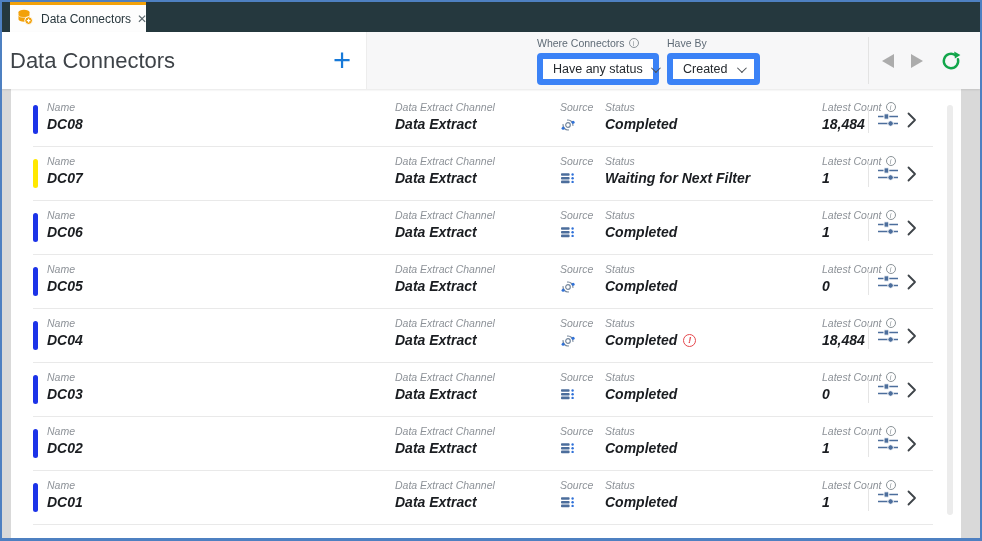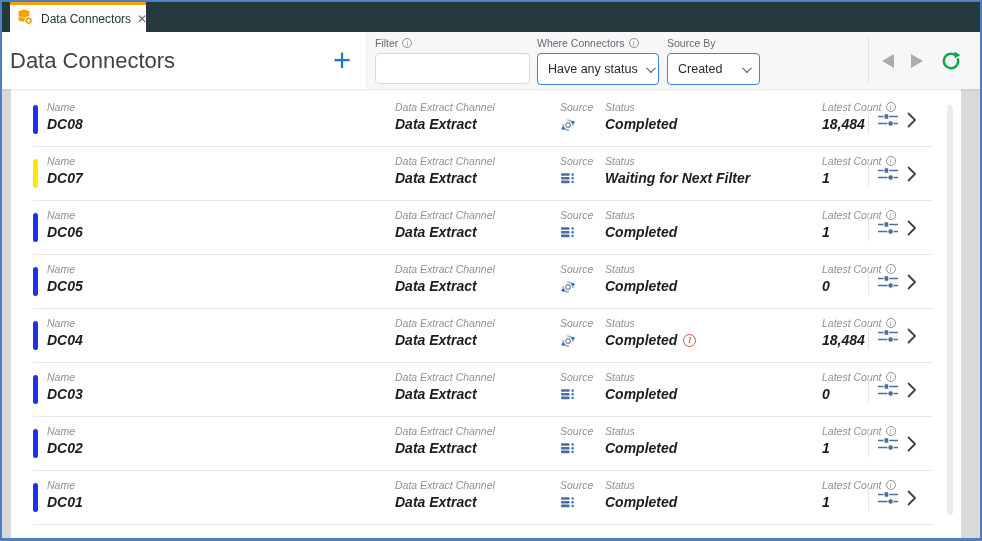--- a/index.html
+++ b/index.html
@@ -17,21 +17,21 @@
   .toolbar { position:relative; height:57px; background:#ffffff; box-shadow:0 1px 2px rgba(0,0,0,0.10); z-index:2; }
   .toolbar-panel { position:absolute; left:364px; top:0; right:0; bottom:0; background:#F7F7F8; border-left:1px solid #EDEDED; }
   .page-title { position:absolute; left:8px; top:50%; transform:translateY(-50%); font-size:22px; font-weight:400; color:#3E4348; }
   .add-btn { position:absolute; left:322px; top:11px; width:36px; height:36px; background:none; border:none; color:#1779D8; font-size:31px; font-weight:300; line-height:34px; cursor:pointer; }
   .ctl { position:absolute; top:5px; }
   .ctl-label { display:flex; align-items:center; gap:4px; font-size:10.5px; color:#5F6B76; margin-bottom:4px; white-space:nowrap; }
   .info-icon { display:inline-flex; align-items:center; justify-content:center; width:10px; height:10px; border:1px solid #8B9398; border-radius:50%; font-size:7px; color:#8B9398; cursor:pointer; }
   .filter-ctl { left:373px; }
   .filter-input { width:155px; height:31px; border:1px solid #D9D9D9; border-radius:4px; background:#fff; font-size:12.5px; padding:0 8px; color:#24292E; outline:none; font-family:inherit; }
   .where-ctl { left:535px; }
-  .select { display:flex; align-items:center; justify-content:space-between; height:32px; border:1px solid #3b82f6; border-radius:4px; background:#fff; padding:0 10px; font-size:12.5px; color:#24292E; cursor:pointer; white-space:nowrap; }
+  .select { display:flex; align-items:center; justify-content:space-between; height:32px; border:6px solid #3b82f6; border-radius:4px; background:#fff; padding:0 10px; font-size:12.5px; color:#24292E; cursor:pointer; white-space:nowrap; }
   .where-select { width:122px; }
   .order-ctl { left:665px; }
   .order-row { display:flex; gap:6px; }
   .order-field-select { width:93px; }
   .order-dir-select { width:91px; }
   .chev-down { width:7px; height:7px; border-right:1.5px solid #4A4F54; border-bottom:1.5px solid #4A4F54; transform:rotate(45deg) translateY(-2px); flex:none; margin-left:8px; }
   .toolbar-divider { position:absolute; left:866px; top:5px; bottom:5px; width:1px; background:#E3E3E3; }
   .nav { position:absolute; left:880px; top:0; bottom:0; display:flex; align-items:center; gap:17px; }
   .arrow { width:0; height:0; border-top:7px solid transparent; border-bottom:7px solid transparent; cursor:pointer; }
   .arrow-left { border-right:12px solid #ACACAC; }
@@ -85,42 +85,35 @@
       <span class="tab-label">Data Connectors</span>
       <span class="tab-close">✕</span>
     </div>
   </div>
 
   <div class="toolbar">
     <div class="toolbar-panel"></div>
     <h1 class="page-title">Data Connectors</h1>
     <button class="add-btn">+</button>
 
-    <div class="ctl filter-ctl">
-      <div class="ctl-label">
-        <span>Filter</span>
-        <span class="info-icon">i</span>
-      </div>
-      <input class="filter-input" type="text" value="" style="">
-    </div>
 
     <div class="ctl where-ctl">
       <div class="ctl-label">
         <span>Where Connectors</span>
         <span class="info-icon">i</span>
       </div>
       <div class="select where-select">
         <span>Have any status</span>
         <span class="chev-down"></span>
       </div>
     </div>
 
     <div class="ctl order-ctl">
       <div class="ctl-label">
-        <span>Source By</span>
+        <span>Have By</span>
       </div>
       <div class="order-row">
         <div class="select order-field-select">
           <span>Created</span>
           <span class="chev-down"></span>
         </div>
       </div>
     </div>
 
     <div class="toolbar-divider"></div>

